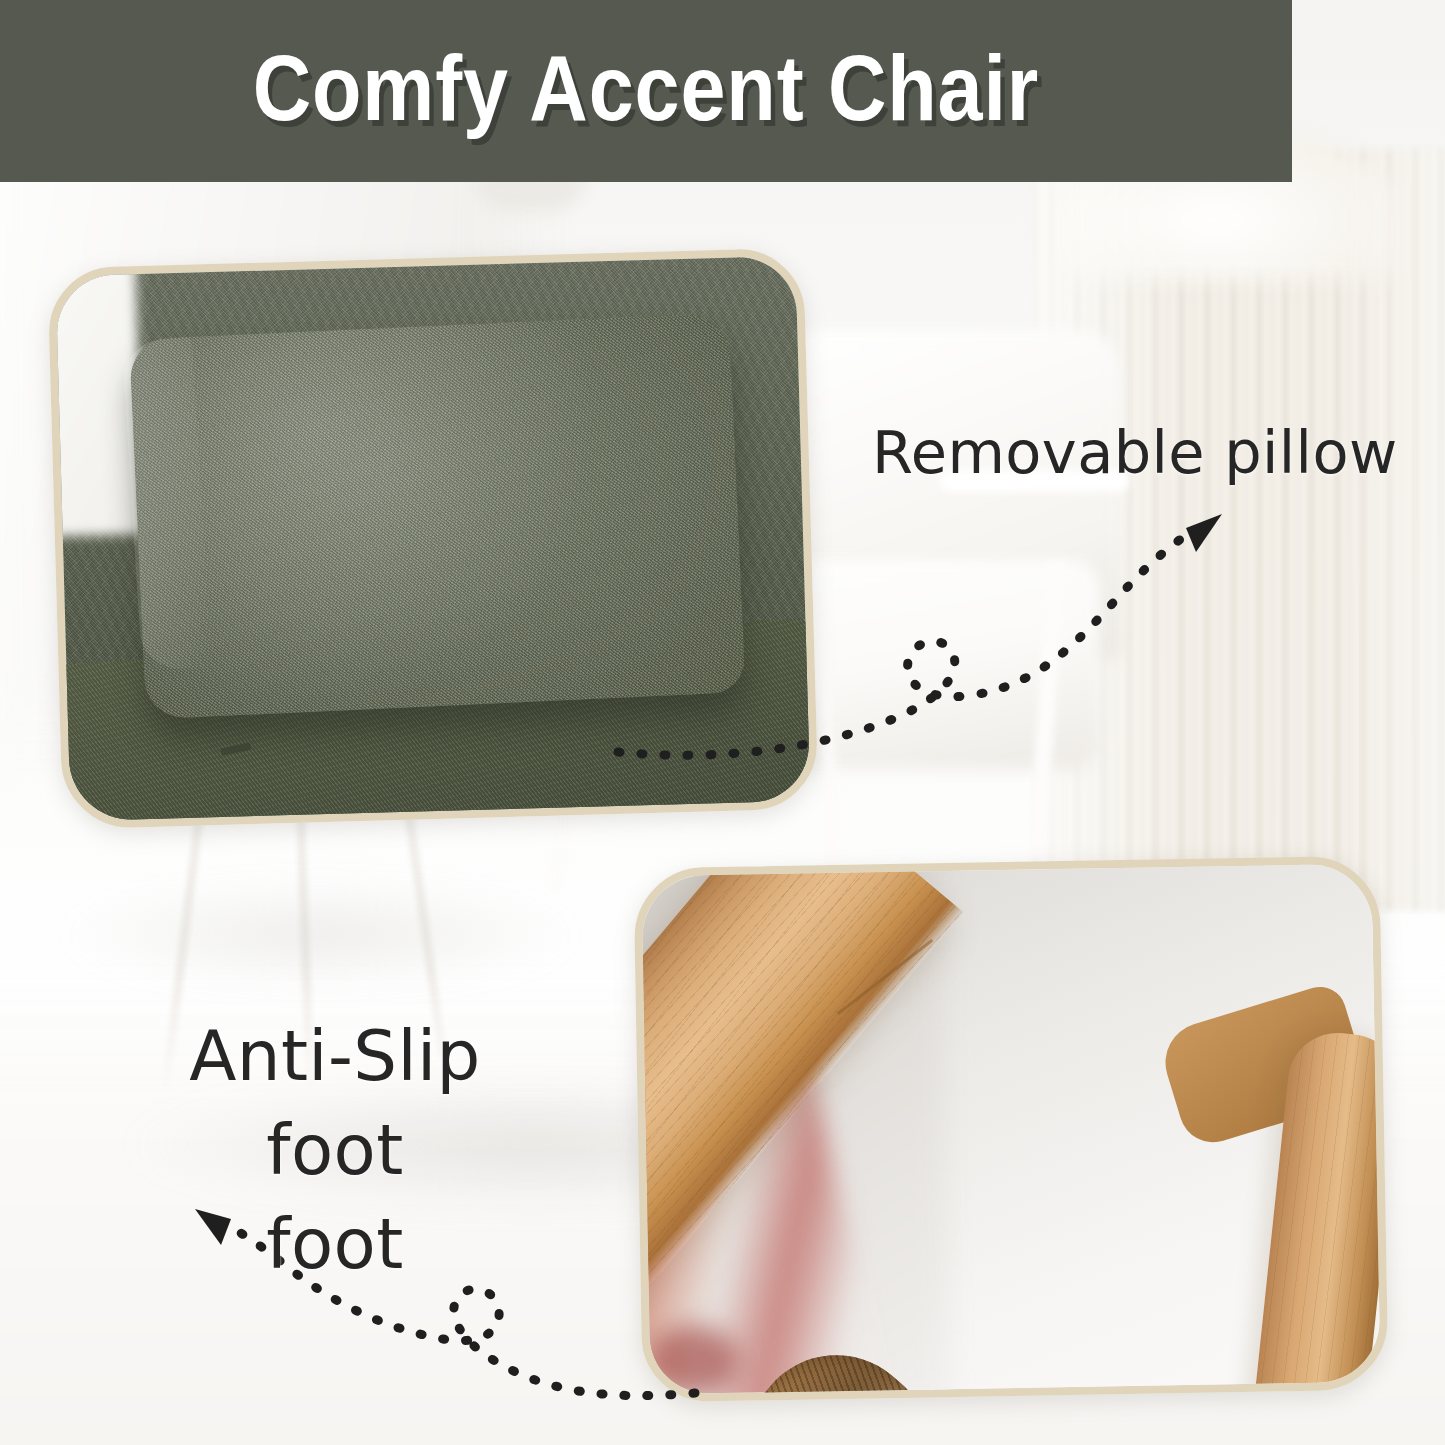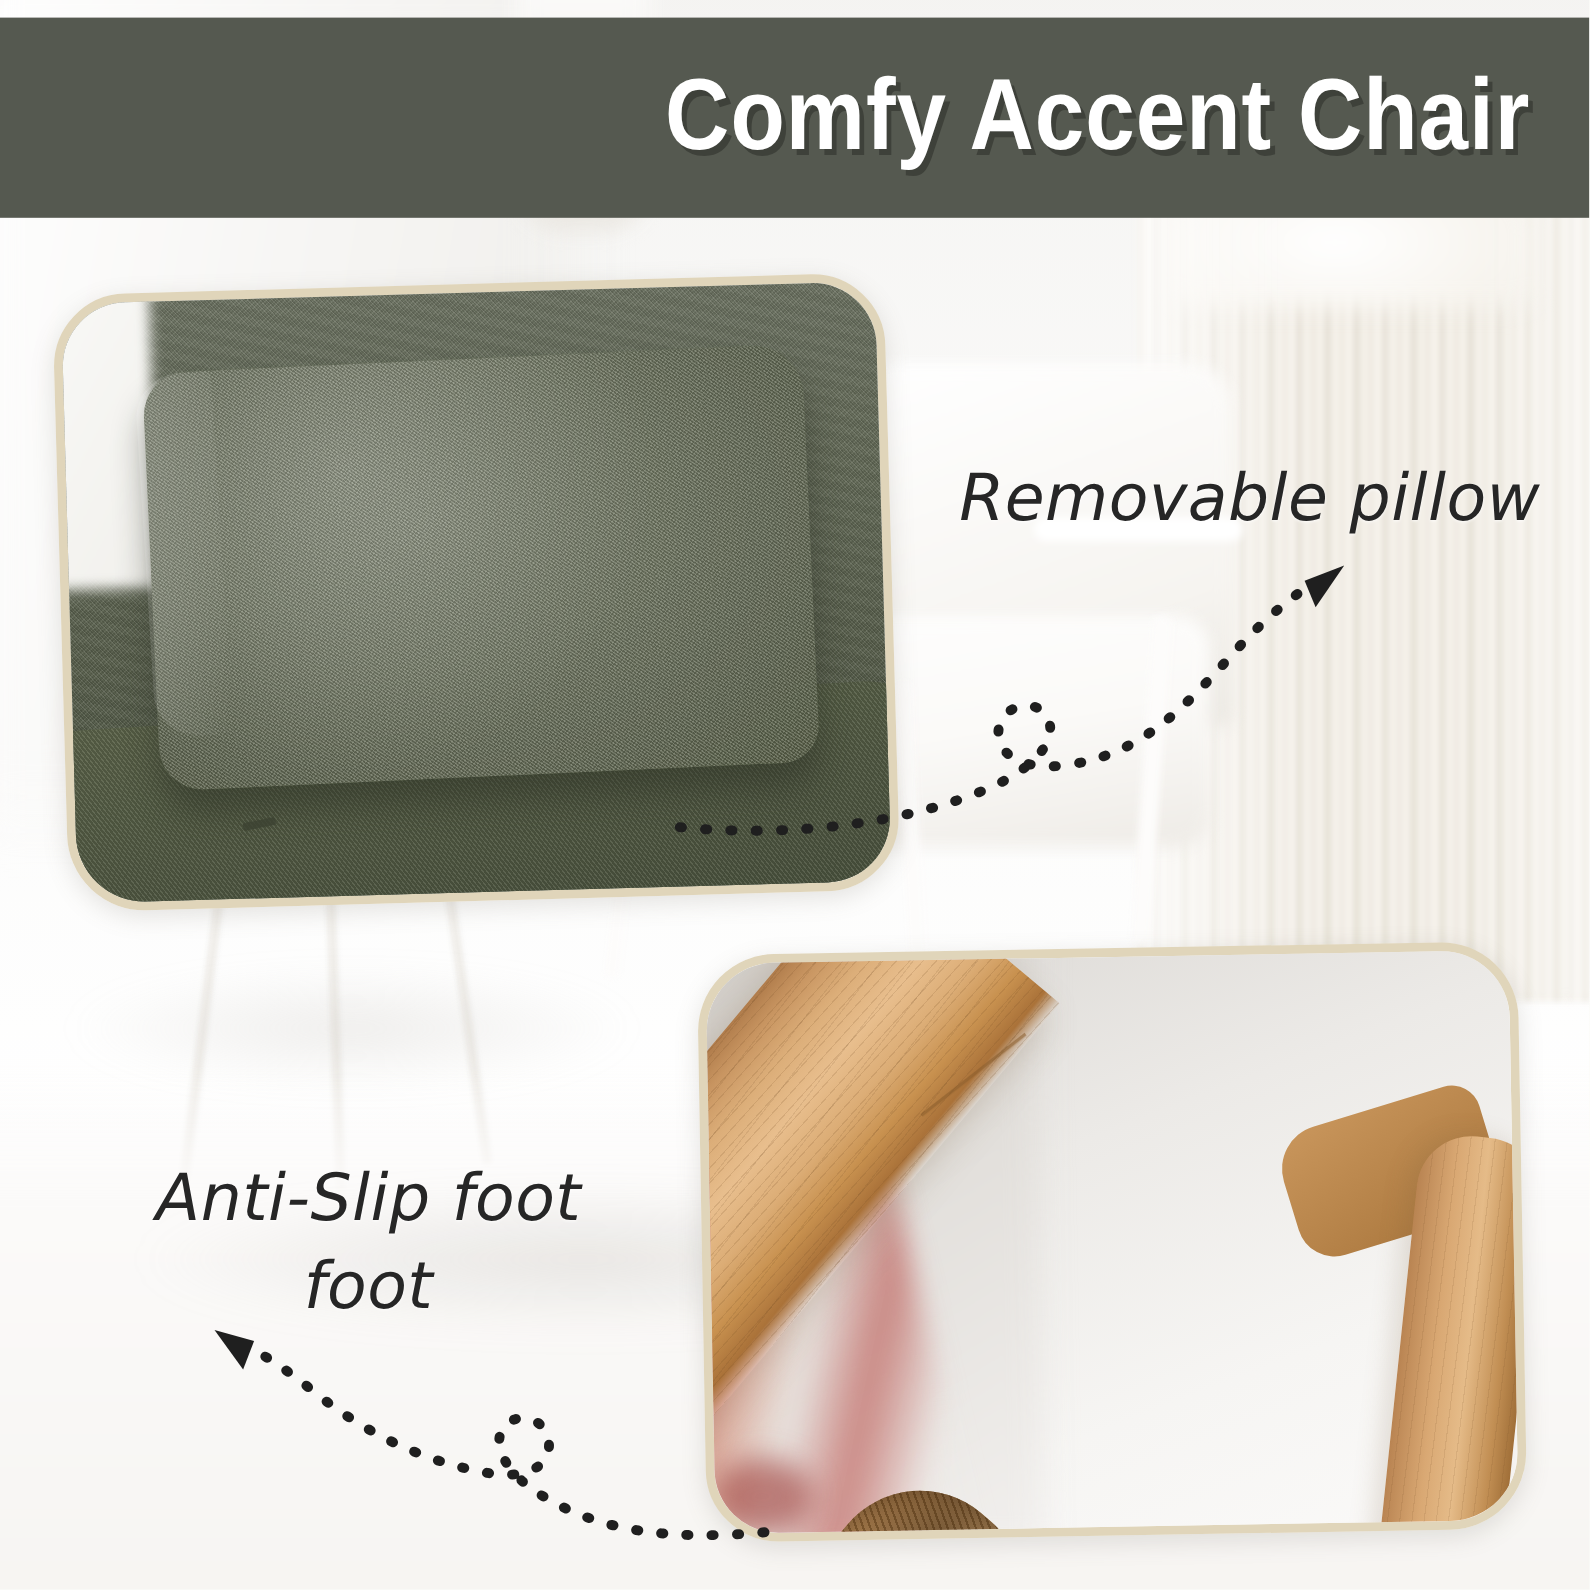--- a/index.html
+++ b/index.html
@@ -88,22 +88,22 @@
     filter:blur(16px);
   }
   .floor-shadow2{
     position:absolute;left:60px;top:880px;width:520px;height:110px;
     background:radial-gradient(ellipse at center,rgba(196,192,186,.26),rgba(196,192,186,0) 70%);
     filter:blur(14px);
   }
 
   
   .header{
-    position:absolute;left:0;top:16px;width:1445px;height:182px;
-    display:flex;align-items:center;justify-content:flex-end;
+    position:absolute;left:0;top:0;width:1292px;height:182px;
+    display:flex;align-items:center;justify-content:center;
     z-index:30;
   }
   .header-title{
     font-family:"Liberation Sans Narrow","Liberation Sans",sans-serif;
     font-weight:bold;font-size:92px;letter-spacing:1px;
     color:#ffffff;
     transform:scaleX(.88);
     text-shadow:5px 6px 0 rgba(44,46,40,.55);
     white-space:nowrap;
     padding-bottom:6px;
@@ -270,25 +270,24 @@
     background:linear-gradient(160deg,#c9965c,#a9763c);
     border-radius:40px 26px 30px 34px;transform:rotate(-16deg);
   }
 
   
   .label{
     position:absolute;z-index:25;color:#262626;
     font-family:"DejaVu Sans",sans-serif;font-weight:400;
     letter-spacing:.4px;
     text-shadow:0 1px 3px rgba(255,255,255,.85);
-    font-style:italic;
   }
   #label-pillow{left:872px;top:418px;font-size:59px;white-space:nowrap;}
   #label-footpads{
-    left:120px;top:1049px;width:430px;text-align:center;font-size:59px;line-height:1.36;
+    left:120px;top:1010px;width:430px;text-align:center;font-size:69px;line-height:1.36;
   }
 
   
   .arrow-svg{position:absolute;z-index:24;overflow:visible;}
   #arrow-pillow{left:600px;top:500px;}
   #arrow-foot{left:155px;top:1195px;}
   .dotpath{
     fill:none;stroke:#1f1f1f;stroke-width:9;
     stroke-linecap:round;stroke-dasharray:2 21;
   }

